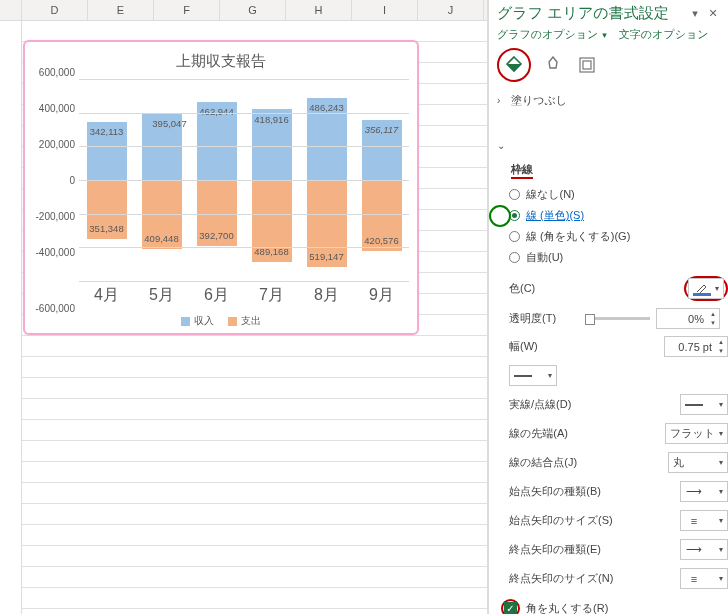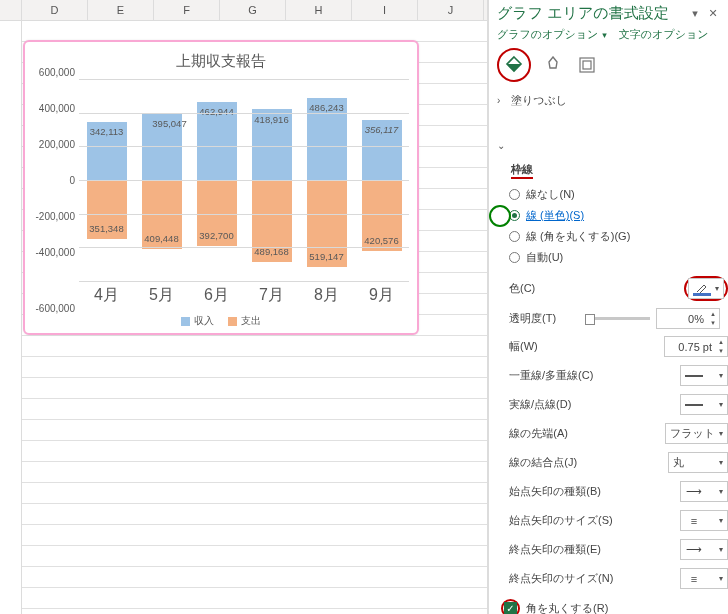--- a/index.html
+++ b/index.html
@@ -285,21 +285,20 @@
       <span class="ctrl-spin">
         <span class="val">0.75 pt</span>
         <span class="spinbtns">
             <span>▴</span>
             <span>▾</span>
           </span>
       </span>
     </div>
 
     <div class="prop">
-      <span class="lbl2">一重線/多重線(C)</span>
       <span class="ctrl-btn">
           <span class="line-sample"></span>
           <span class="drop">▾</span>
         </span>
     </div>
 
     <div class="prop">
       <span class="lbl2">実線/点線(D)</span>
       <span class="ctrl-btn">
           <span class="line-sample" style="border-top-style:solid"></span>

